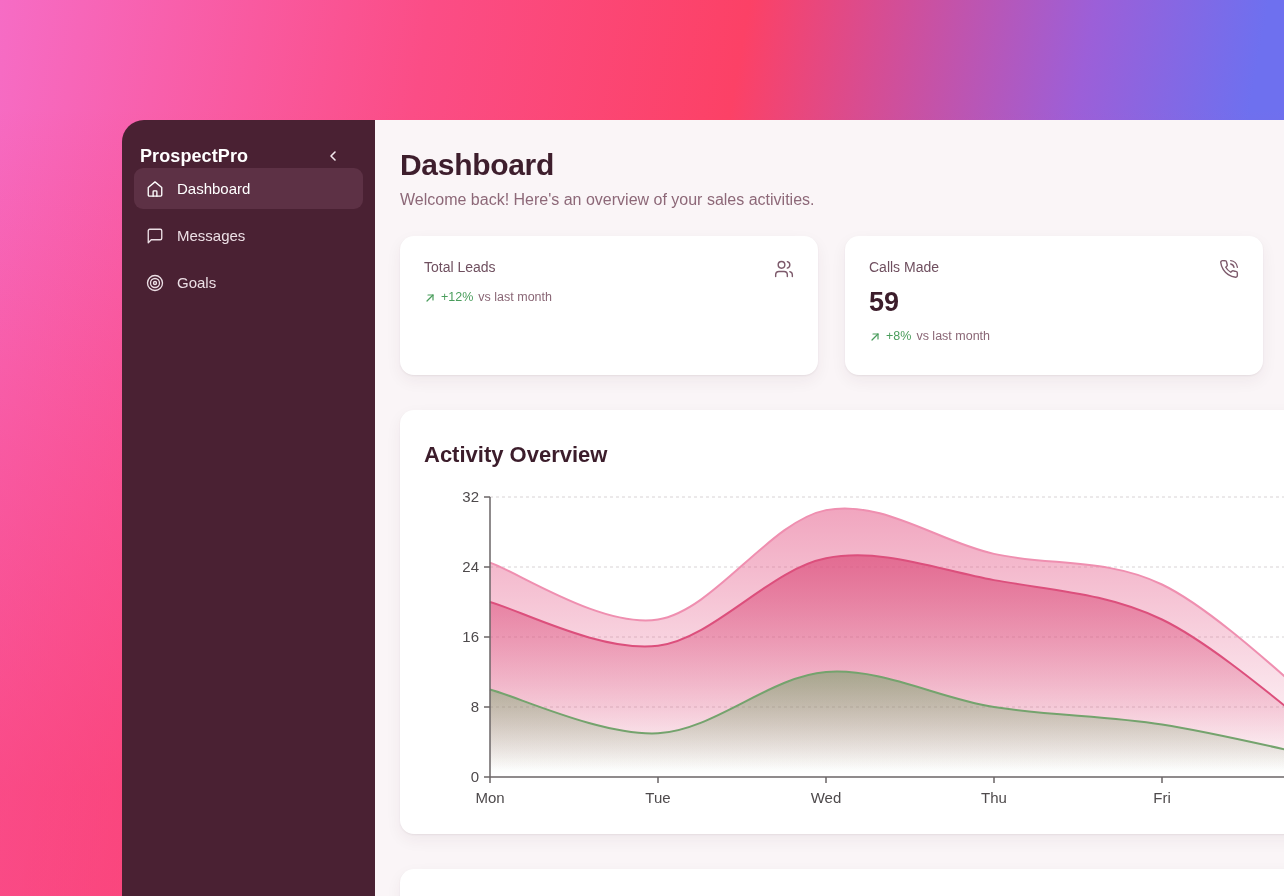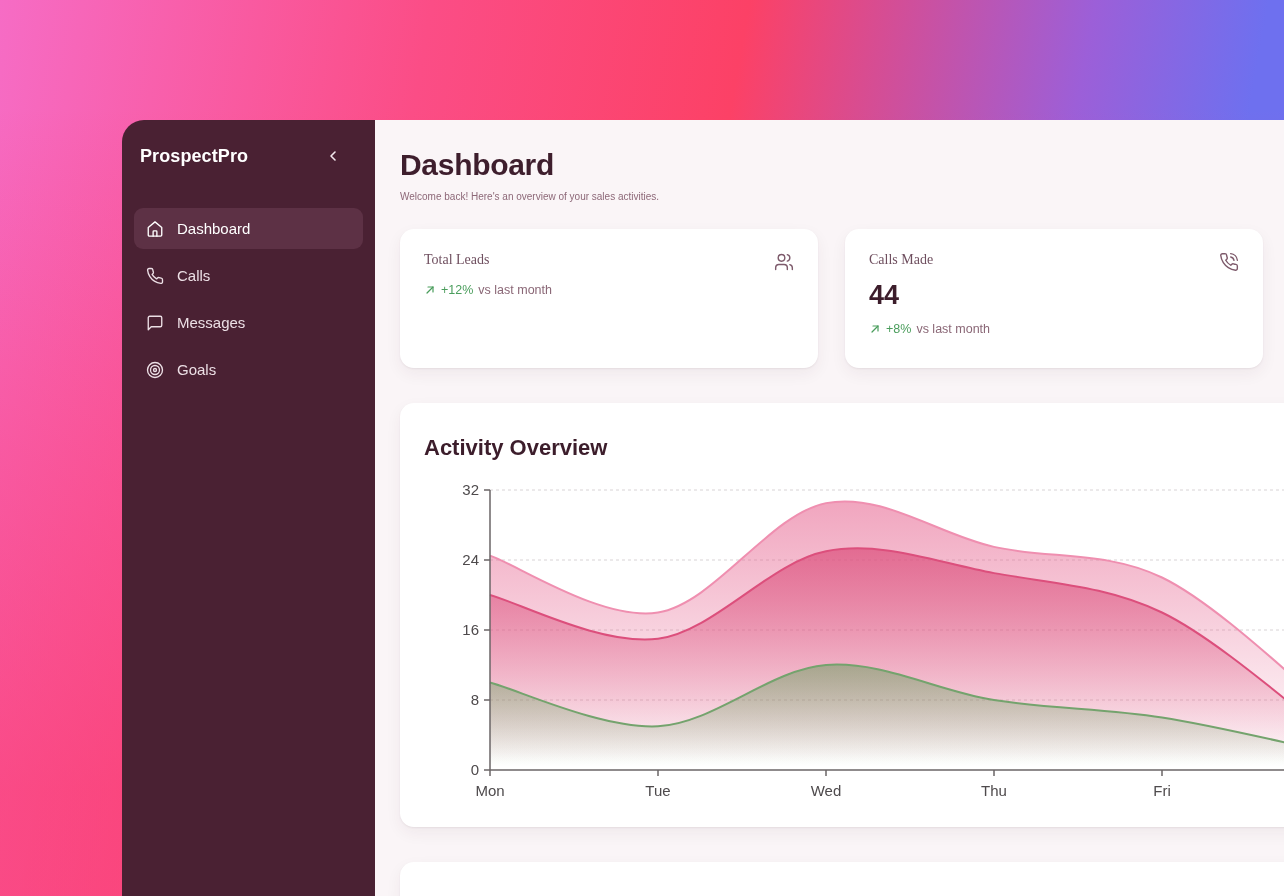--- a/index.html
+++ b/index.html
@@ -17,44 +17,44 @@
     position:absolute; left:122px; top:120px; right:0; bottom:0;
     display:flex; border-top-left-radius:22px; overflow:hidden;
   }
 
   
   .sidebar {
     width:253px; flex-shrink:0; background:#4a2133; color:#fff;
     padding:24px 12px; display:flex; flex-direction:column;
   }
   .brand-row { display:flex; align-items:center; justify-content:space-between;
-    padding:0 4px 0 6px; margin-bottom:40px; }
+    padding:0 4px 0 6px; }
   .brand { font-size:18px; font-weight:700; letter-spacing:.1px; }
   .collapse-btn { background:none; border:none; color:#f3e9ee; width:24px; height:24px;
     margin-right:14px; cursor:pointer; display:flex; align-items:center; justify-content:center; }
   .nav-item { display:flex; align-items:center; gap:13px; height:41px; padding:0 12px;
     border-radius:9px; margin-bottom:6px; font-size:15px; color:#ecdfe5; cursor:pointer; }
   .nav-item.active { background:#5d3145; color:#ffffff; }
   .nav-item .ni { display:flex; width:18px; height:18px; }
   .nav-item svg { width:18px; height:18px; }
 
   
   .main { flex:1; background:#faf5f7; padding:28px 0 0 25px; overflow:hidden; }
   .page-title { font-size:30px; font-weight:800; color:#3e1e2d; letter-spacing:-.3px; }
-  .page-subtitle { margin-top:9px; font-size:10px; color:#8d6878; }
+  .page-subtitle { margin-top:9px; font-size:16px; color:#8d6878; }
 
   .stats-row { display:flex; gap:27px; margin-top:27px; }
   .stat-card { width:418px; height:139px; background:#fff; border-radius:14px;
     padding:23px 24px; box-shadow:0 1px 2px rgba(74,33,51,.07), 0 6px 16px rgba(74,33,51,.06); }
-  .stat-top { display:flex; justify-content:space-between; align-items:flex-start;font-family:Liberation Serif, serif; }
+  .stat-top { display:flex; justify-content:space-between; align-items:flex-start; }
   .stat-label { font-size:14px; color:#6f4f5f; }
   .stat-icon { color:#7d5a6b; display:flex; }
   .stat-icon svg { width:20px; height:20px; }
   .stat-value { margin-top:8px; font-size:27px; font-weight:800; color:#3c1d2b; }
-  .stat-trend { margin-top:11px; font-size:12.5px; color:#8a6776; display:flex; align-items:center; gap:5px; }
+  .stat-trend { margin-top:11px; font-size:12.5px; color:#8a6776; display:flex; align-items:flex-end; gap:5px; }
   .trend-arrow { color:#4a9d5c; display:flex; }
   .trend-arrow svg { width:12px; height:12px; }
   .trend-pct { color:#4a9d5c; }
 
   .chart-card { position:relative; margin-top:35px; width:1140px; height:424px; background:#fff;
     border-radius:14px; box-shadow:0 1px 2px rgba(74,33,51,.07), 0 6px 16px rgba(74,33,51,.06); }
   .chart-title { position:absolute; left:24px; top:32px; font-size:22px; font-weight:700; color:#3c1d2b; }
   .chart-svg { position:absolute; left:0; top:0; }
 
   .bottom-card { margin-top:35px; width:1140px; height:80px; background:#fff; border-radius:14px;
@@ -82,28 +82,20 @@
         <svg viewBox="0 0 24 24" fill="none" stroke="currentColor" stroke-width="1.8" stroke-linecap="round" stroke-linejoin="round">
             <path d="m3 10 9-7.5L21 10v10a1.5 1.5 0 0 1-1.5 1.5h-15A1.5 1.5 0 0 1 3 20Z"></path>
             <path d="M9.5 21.5v-6a1 1 0 0 1 1-1h3a1 1 0 0 1 1 1v6"></path>
           </svg>
       </span>
       <span>Dashboard</span>
     </div>
 
 
 
-    <div class="nav-item">
-      <span class="ni">
-        <svg viewBox="0 0 24 24" fill="none" stroke="currentColor" stroke-width="1.8" stroke-linecap="round" stroke-linejoin="round">
-            <path d="M22 16.92v3a2 2 0 0 1-2.18 2 19.79 19.79 0 0 1-8.63-3.07 19.5 19.5 0 0 1-6-6 19.79 19.79 0 0 1-3.07-8.67A2 2 0 0 1 4.11 2h3a2 2 0 0 1 2 1.72 12.84 12.84 0 0 0 .7 2.81 2 2 0 0 1-.45 2.11L8.09 9.91a16 16 0 0 0 6 6l1.27-1.27a2 2 0 0 1 2.11-.45 12.84 12.84 0 0 0 2.81.7A2 2 0 0 1 22 16.92z"></path>
-          </svg>
-      </span>
-      <span>Calls</span>
-    </div>
 
 
     <div class="nav-item">
       <span class="ni">
         <svg viewBox="0 0 24 24" fill="none" stroke="currentColor" stroke-width="1.8" stroke-linecap="round" stroke-linejoin="round">
             <path d="M21 15a2 2 0 0 1-2 2H7l-4 4V5a2 2 0 0 1 2-2h14a2 2 0 0 1 2 2z"></path>
           </svg>
       </span>
       <span>Messages</span>
     </div>
@@ -155,21 +147,21 @@
         <div class="stat-top">
           <span class="stat-label">Calls Made</span>
           <span class="stat-icon">
             <svg viewBox="0 0 24 24" fill="none" stroke="currentColor" stroke-width="1.7" stroke-linecap="round" stroke-linejoin="round">
                 <path d="M14.05 2a9 9 0 0 1 8 7.94"></path>
                 <path d="M14.05 6A5 5 0 0 1 18 10"></path>
                 <path d="M22 16.92v3a2 2 0 0 1-2.18 2 19.79 19.79 0 0 1-8.63-3.07 19.5 19.5 0 0 1-6-6 19.79 19.79 0 0 1-3.07-8.67A2 2 0 0 1 4.11 2h3a2 2 0 0 1 2 1.72 12.84 12.84 0 0 0 .7 2.81 2 2 0 0 1-.45 2.11L8.09 9.91a16 16 0 0 0 6 6l1.27-1.27a2 2 0 0 1 2.11-.45 12.84 12.84 0 0 0 2.81.7A2 2 0 0 1 22 16.92z"></path>
               </svg>
           </span>
         </div>
-        <div class="stat-value">44</div>
+        <div class="stat-value">59</div>
         <div class="stat-trend">
           <span class="trend-arrow">
             <svg viewBox="0 0 24 24" fill="none" stroke="currentColor" stroke-width="2.4" stroke-linecap="round" stroke-linejoin="round">
                 <line x1="6" y1="18" x2="18" y2="6"></line>
                 <polyline points="8 6 18 6 18 16"></polyline>
               </svg>
           </span>
           <span class="trend-pct">+8%</span>
           <span>vs last month</span>
         </div>

